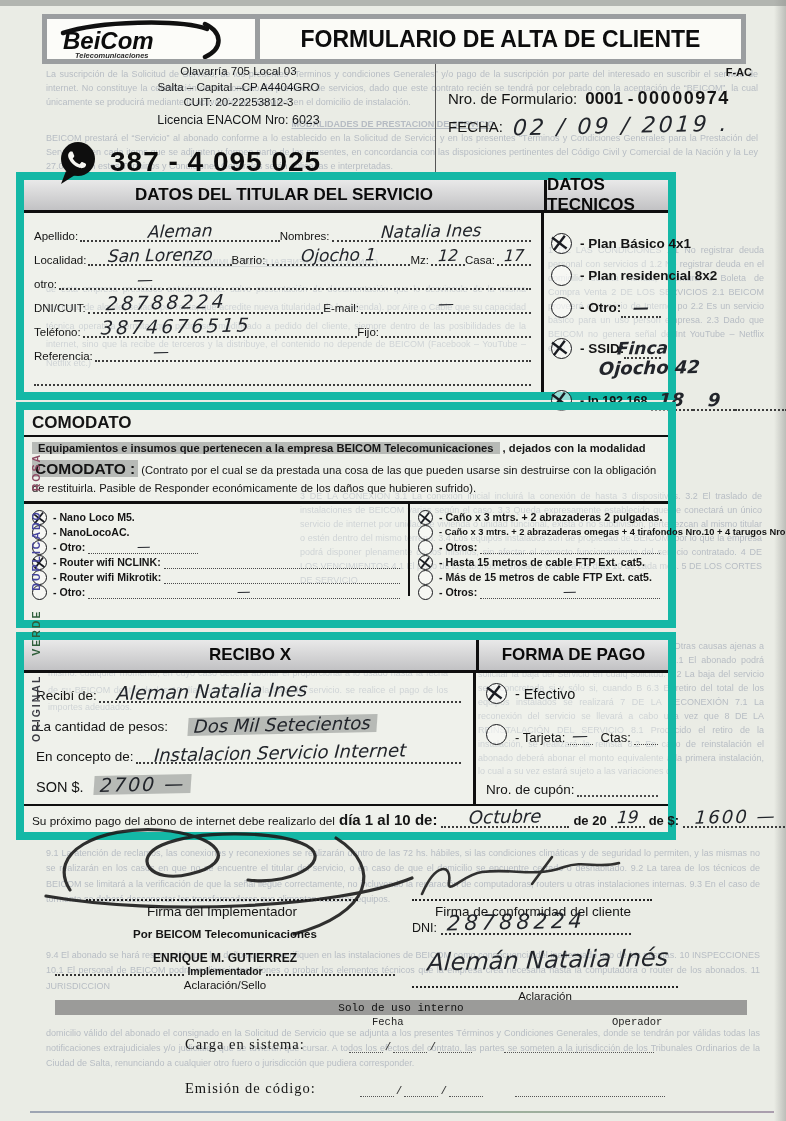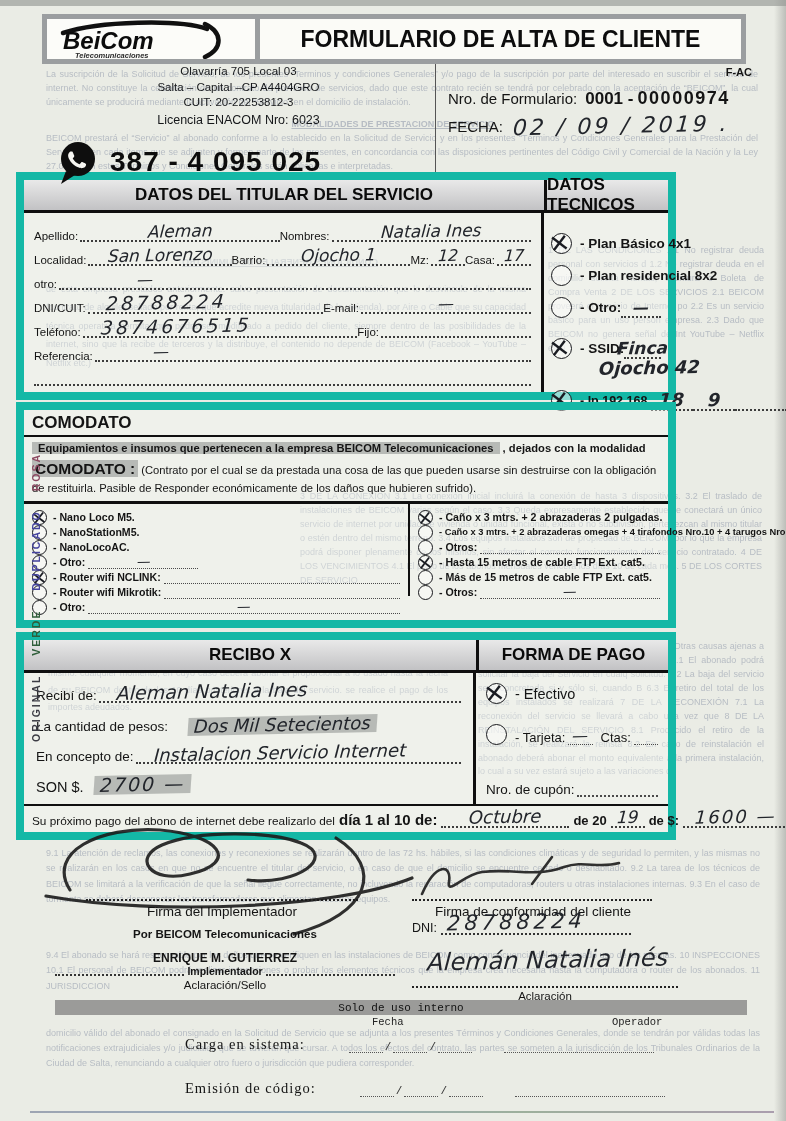--- a/index.html
+++ b/index.html
@@ -368,24 +368,20 @@
     </div>
     <div class="com-grid">
       <div class="com-vdiv"></div>
       <div class="com-col cc-l">
         <div class="cbrow">
           <span class="cb cb17 checked"></span>
           <span class="cl">- Nano Loco M5.</span>
         </div>
         <div class="cbrow">
           <span class="cb cb17"></span>
-          <span class="cl">- NanoStationM5.</span>
-        </div>
-        <div class="cbrow">
-          <span class="cb cb17"></span>
           <span class="cl">- NanoLocoAC.</span>
         </div>
         <div class="cbrow">
           <span class="cb cb17"></span>
           <span class="cl">- Otro:</span>
           <span class="linefill" style="max-width:110px">
               <span class="hw hw14">—</span>
             </span>
         </div>
         <div class="cbrow">

